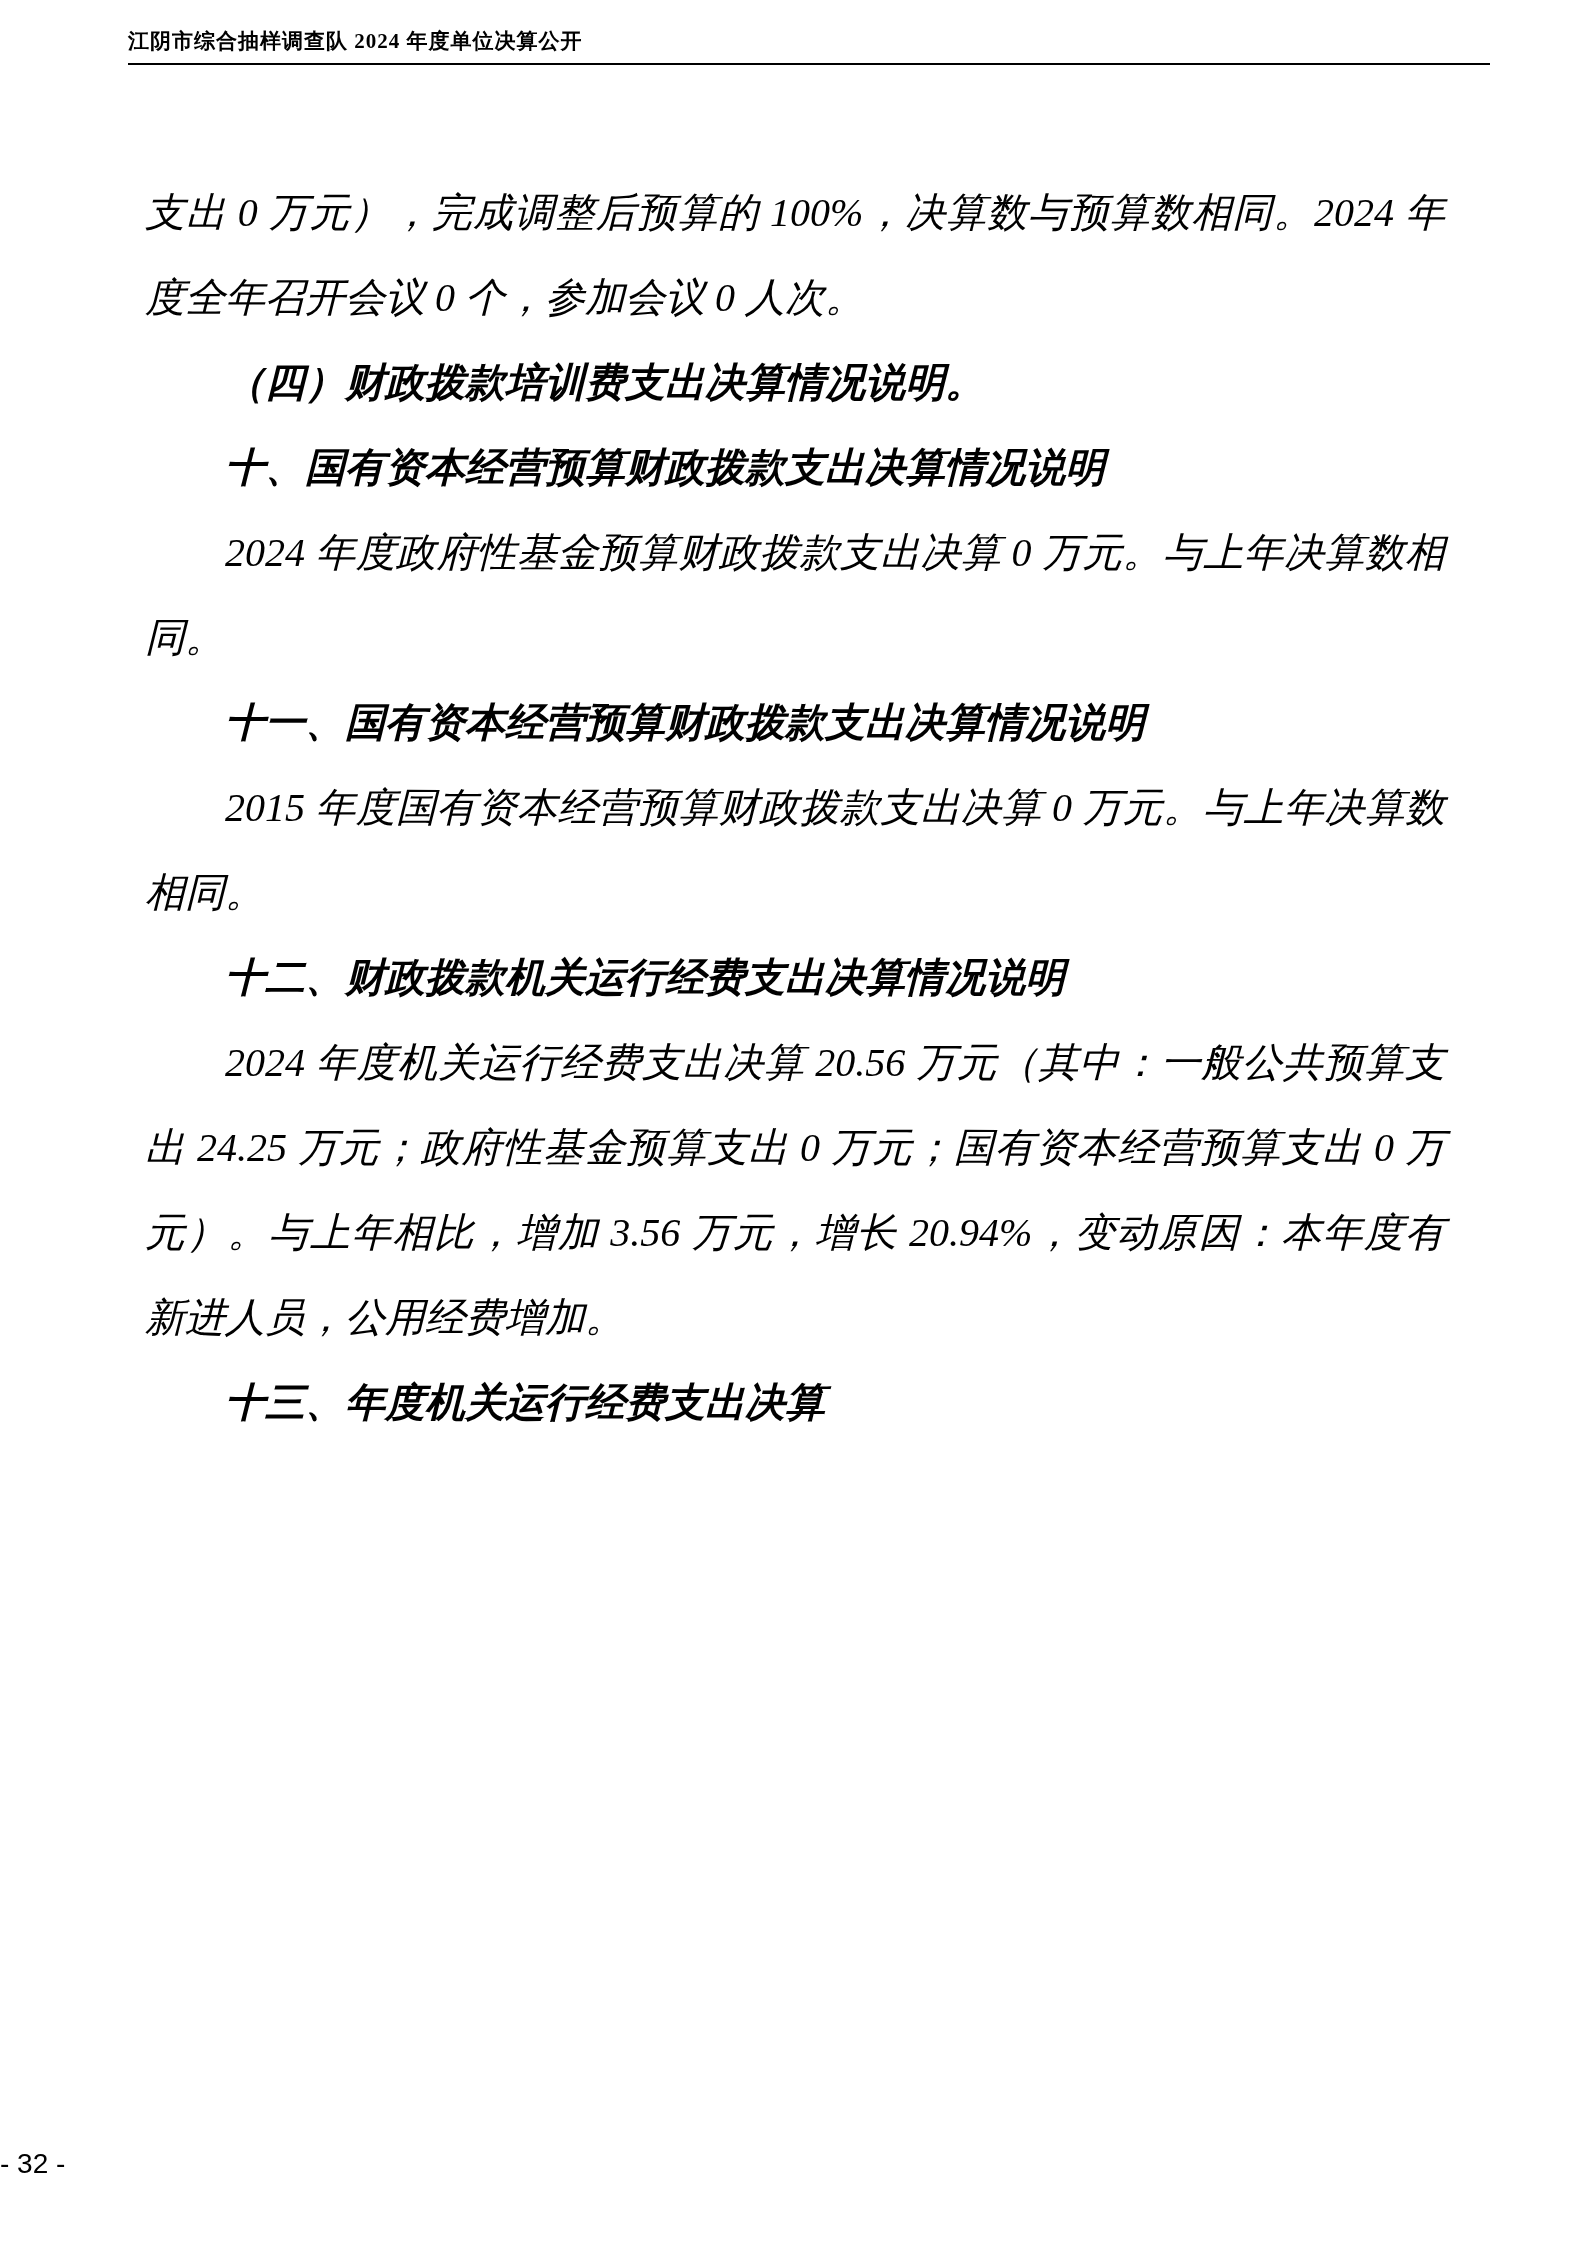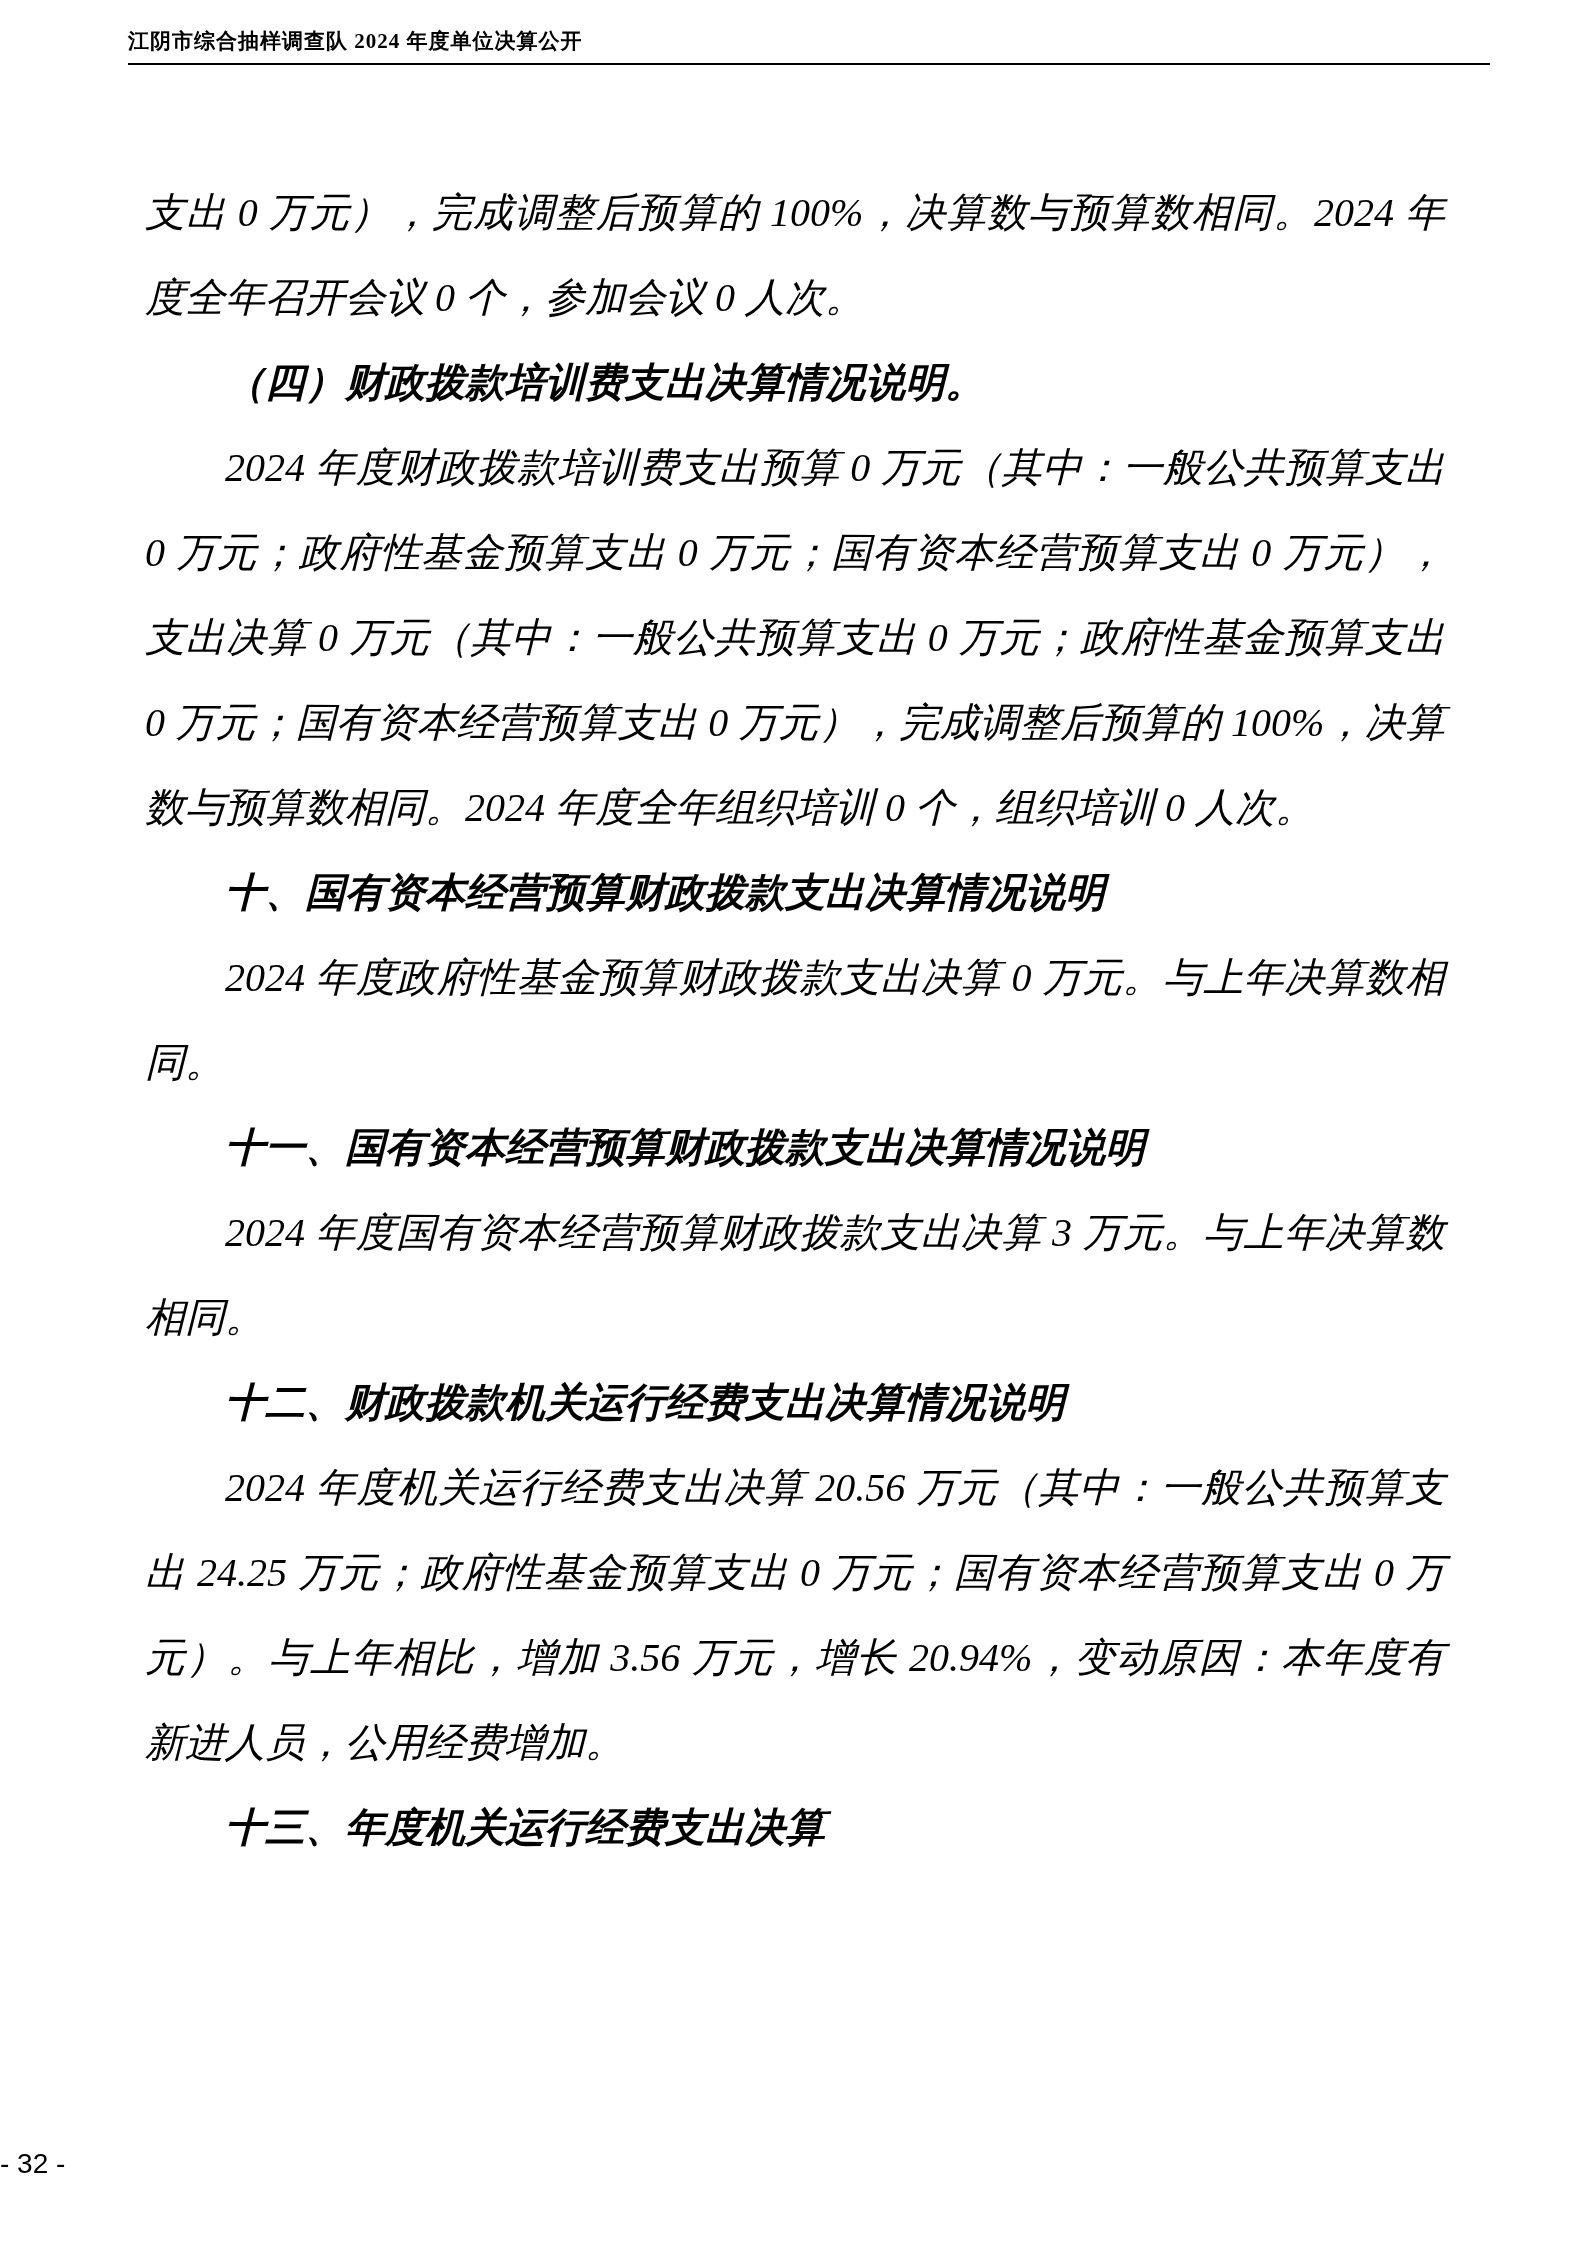--- a/index.html
+++ b/index.html
@@ -76,25 +76,24 @@
 <div class="page">
 
   <div class="header">
     <div class="header-title">江阴市综合抽样调查队 2024 年度单位决算公开</div>
     <div class="header-rule"></div>
   </div>
 
   <div class="doc-body" id="doc-body">
       <p class="para-cont">支出 0 万元），完成调整后预算的 100%，决算数与预算数相同。2024 年度全年召开会议 0 个，参加会议 0 人次。</p>
       <p class="heading">（四）财政拨款培训费支出决算情况说明。</p>
-      <p class="para">2024 年度财政拨款培训费支出预算 0 万元（其中：一般公共预算支出 0 万元；政府性基金预算支出 0 万元；国有资本经营预算支出 0 万元），支出决算 0 万元（其中：一般公共预算支出 0 万元；政府性基金预算支出 0 万元；国有资本经营预算支出 0 万元），完成调整后预算的 100%，决算数与预算数相同。2024 年度全年组织培训 0 个，组织培训 0 人次。</p>
       <p class="heading">十、国有资本经营预算财政拨款支出决算情况说明</p>
       <p class="para">2024 年度政府性基金预算财政拨款支出决算 0 万元。与上年决算数相同。</p>
       <p class="heading">十一、国有资本经营预算财政拨款支出决算情况说明</p>
-      <p class="para">2024 年度国有资本经营预算财政拨款支出决算 3 万元。与上年决算数相同。</p>
+      <p class="para">2015 年度国有资本经营预算财政拨款支出决算 0 万元。与上年决算数相同。</p>
       <p class="heading">十二、财政拨款机关运行经费支出决算情况说明</p>
       <p class="para">2024 年度机关运行经费支出决算 20.56 万元（其中：一般公共预算支出 24.25 万元；政府性基金预算支出 0 万元；国有资本经营预算支出 0 万元）。与上年相比，增加 3.56 万元，增长 20.94%，变动原因：本年度有新进人员，公用经费增加。</p>
       <p class="heading">十三、年度机关运行经费支出决算</p>
     </div>
 
   <div class="footer">
     <span>- 32 -</span>
   </div>
 
 </div>

